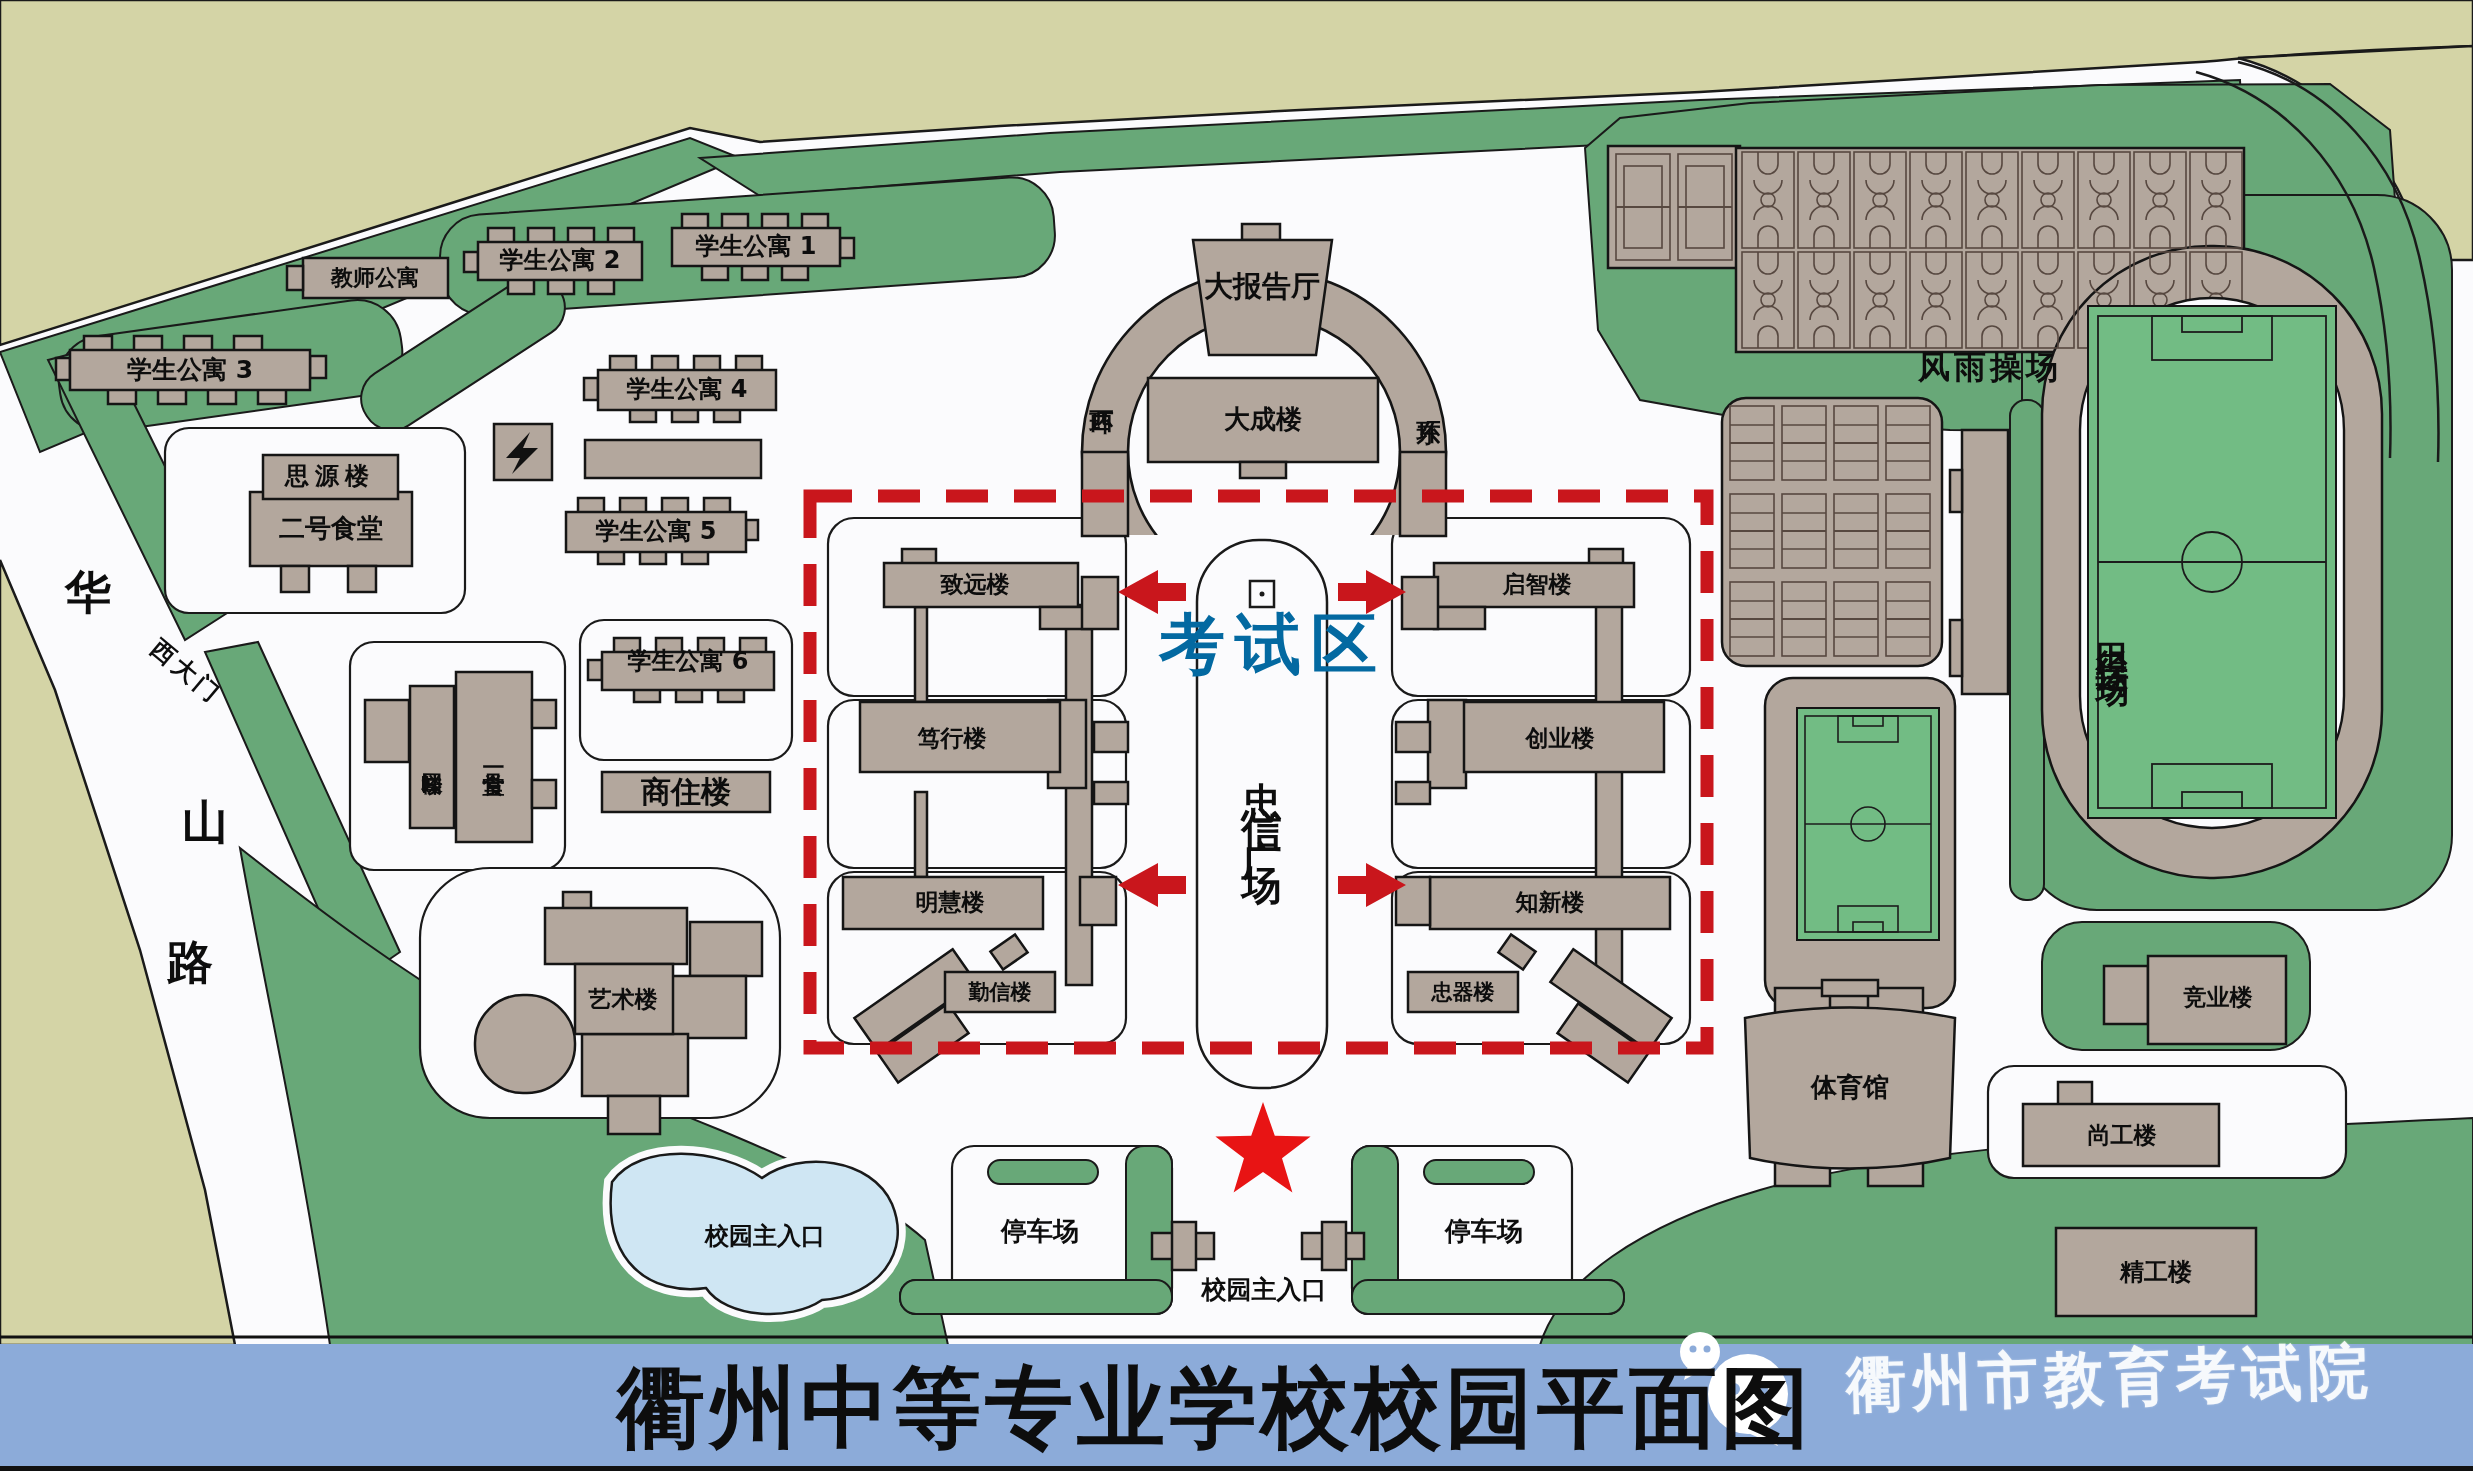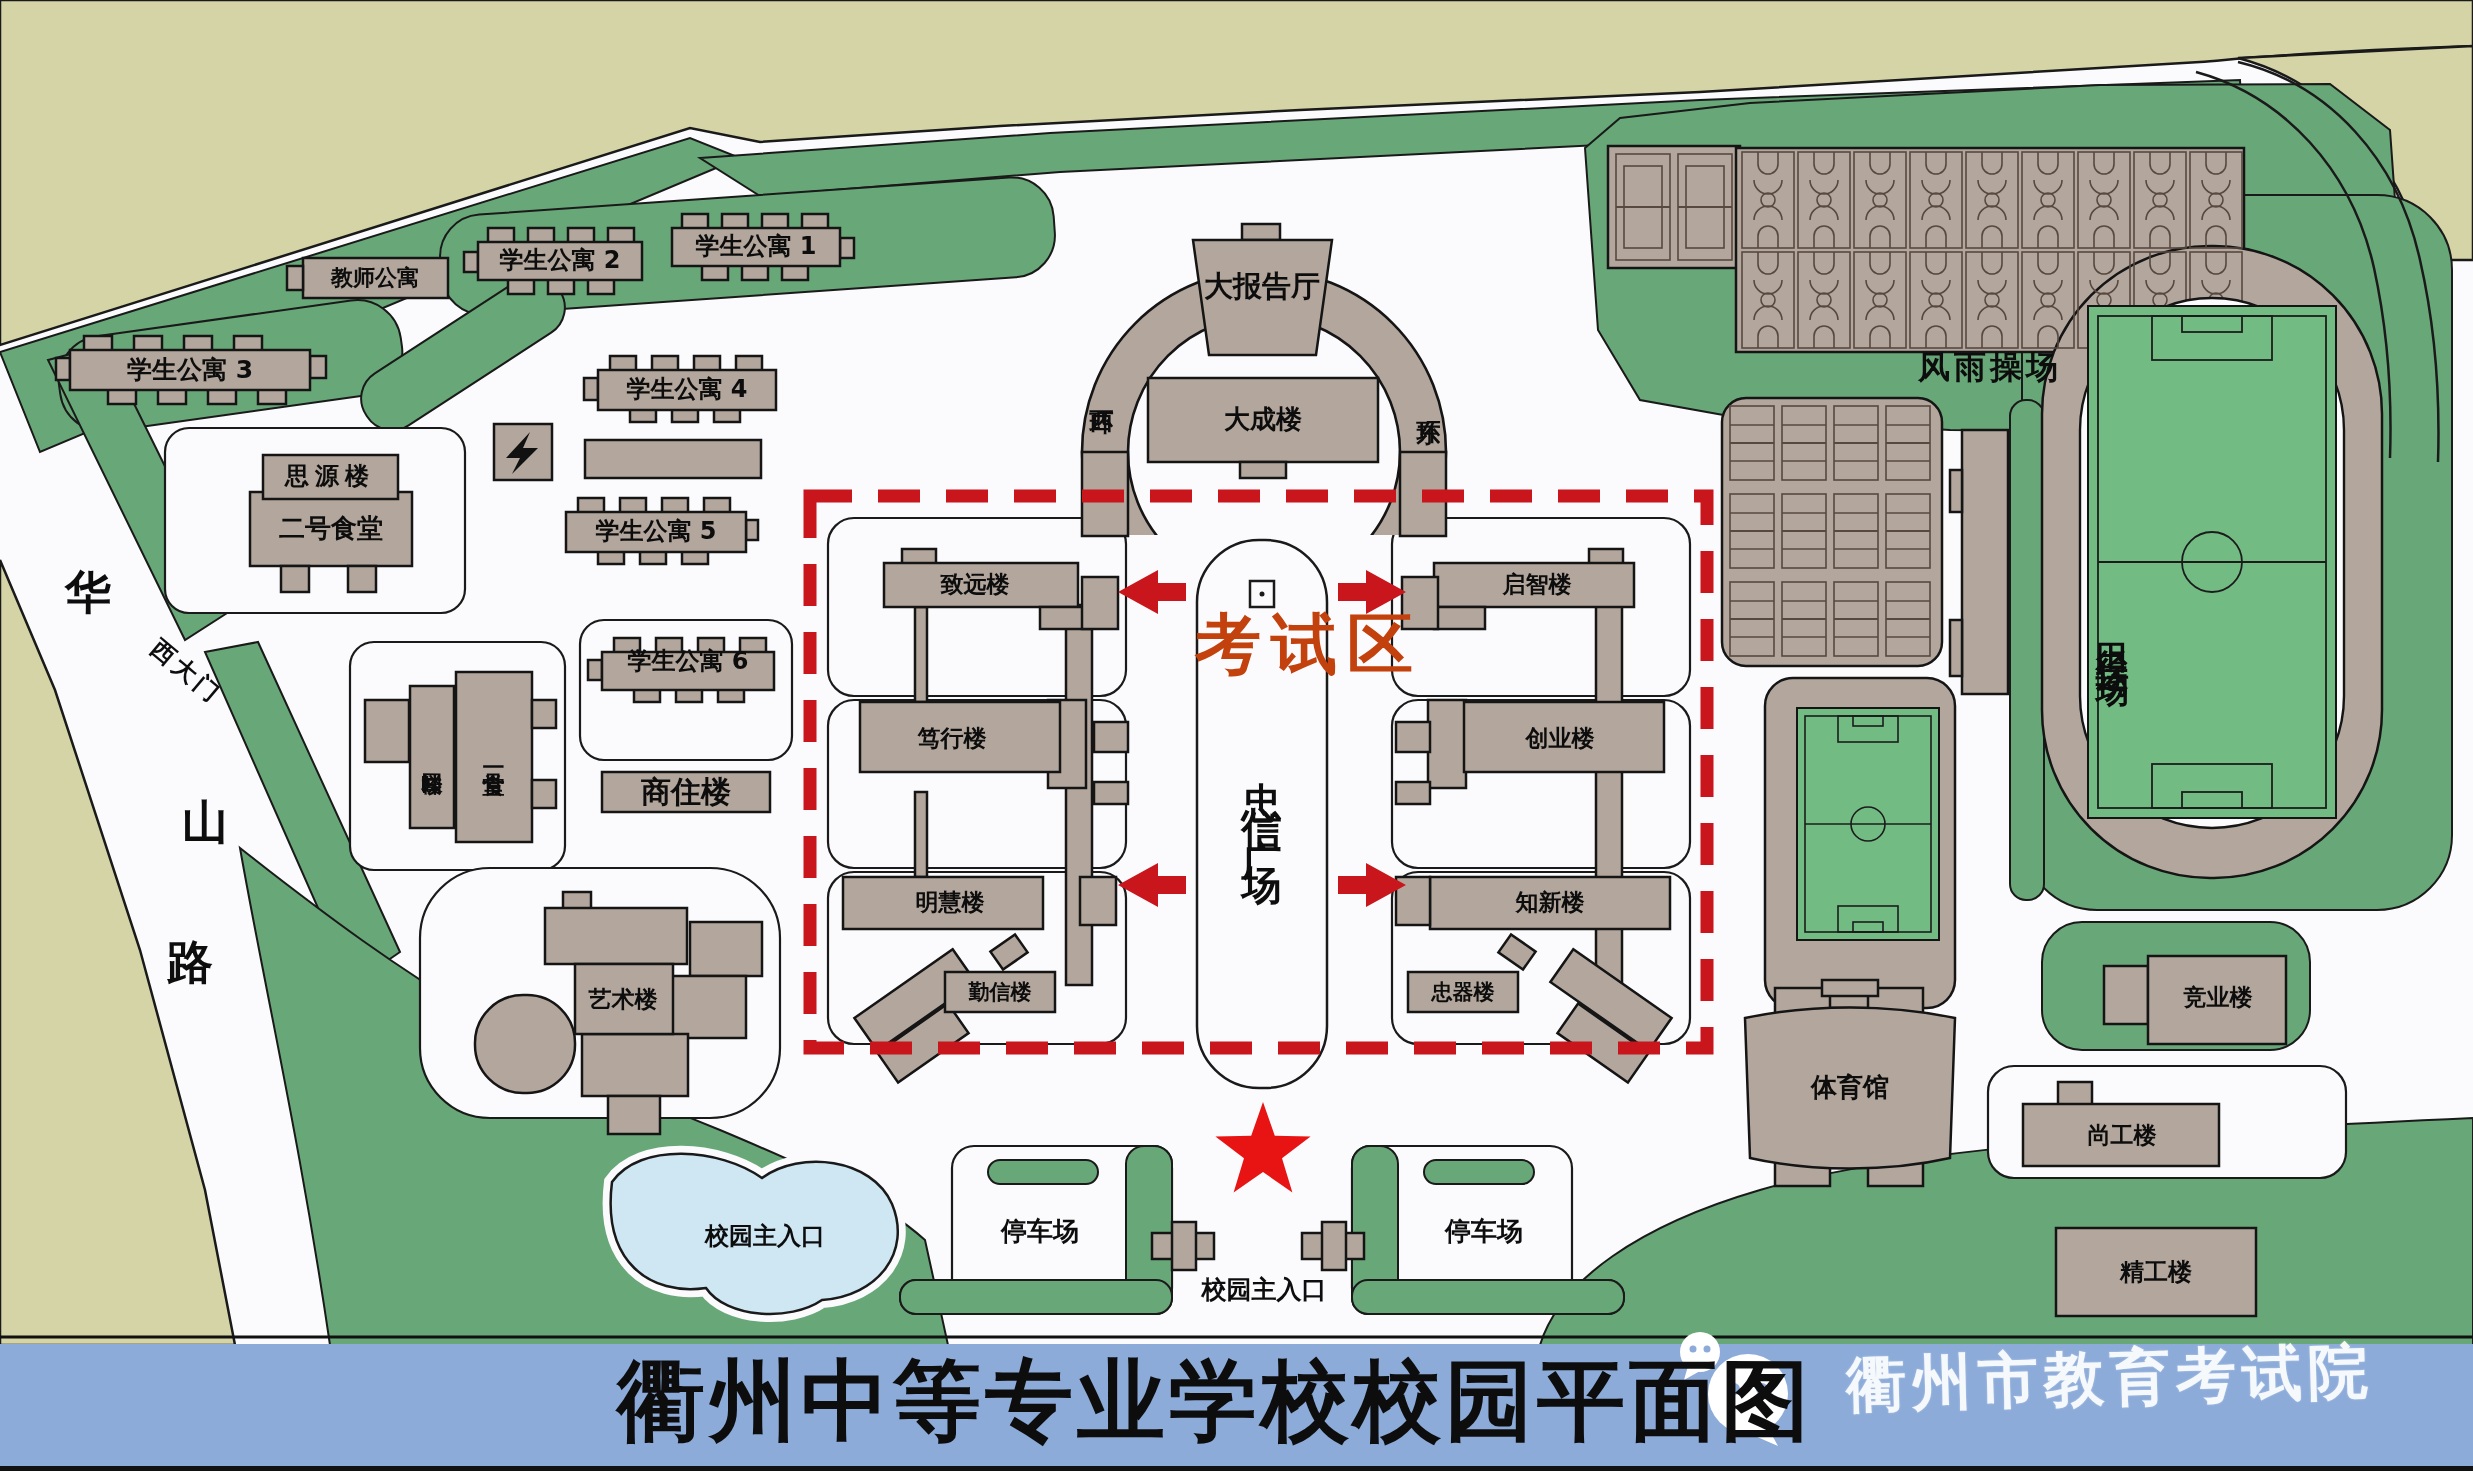--- a/index.html
+++ b/index.html
@@ -2,24 +2,24 @@
 <html><head>
 <meta charset="utf-8">
 <style>
   html,body{margin:0;padding:0;background:#888;}
   .stage{position:relative;width:2473px;height:1471px;overflow:hidden;
          font-family:"DejaVu Sans","Liberation Sans",sans-serif;background:#fbfbfd;}
   .stage svg{position:absolute;left:0;top:0;}
   .lbl{position:absolute;transform:translate(-50%,-50%);font-weight:bold;color:#0d0d0d;
        white-space:nowrap;text-align:center;line-height:1.05;z-index:5;}
   .v{writing-mode:vertical-rl;text-orientation:upright;}
-  .red{color:#c2410c;margin-left:36px;}
+  .red{color:#0369a1;}
   .white{color:#fff;}
   .rot{transform:translate(-50%,-50%) rotate(40deg);}
-  .title{letter-spacing:4px;font-family:Liberation Mono, monospace;}
+  .title{letter-spacing:4px;}
   .wm{opacity:.93;letter-spacing:6px;transform:translate(-50%,-50%) rotate(-1.5deg);text-shadow:0 0 2px rgba(255,255,255,.5);}
 </style>
 </head>
 <body>
 
 <div class="stage">
 <svg width="2473" height="1471" viewBox="0 0 2473 1471">
   <defs>
     <clipPath id="ringclip">
           <rect x="1060" y="240" width="410" height="295"></rect>

